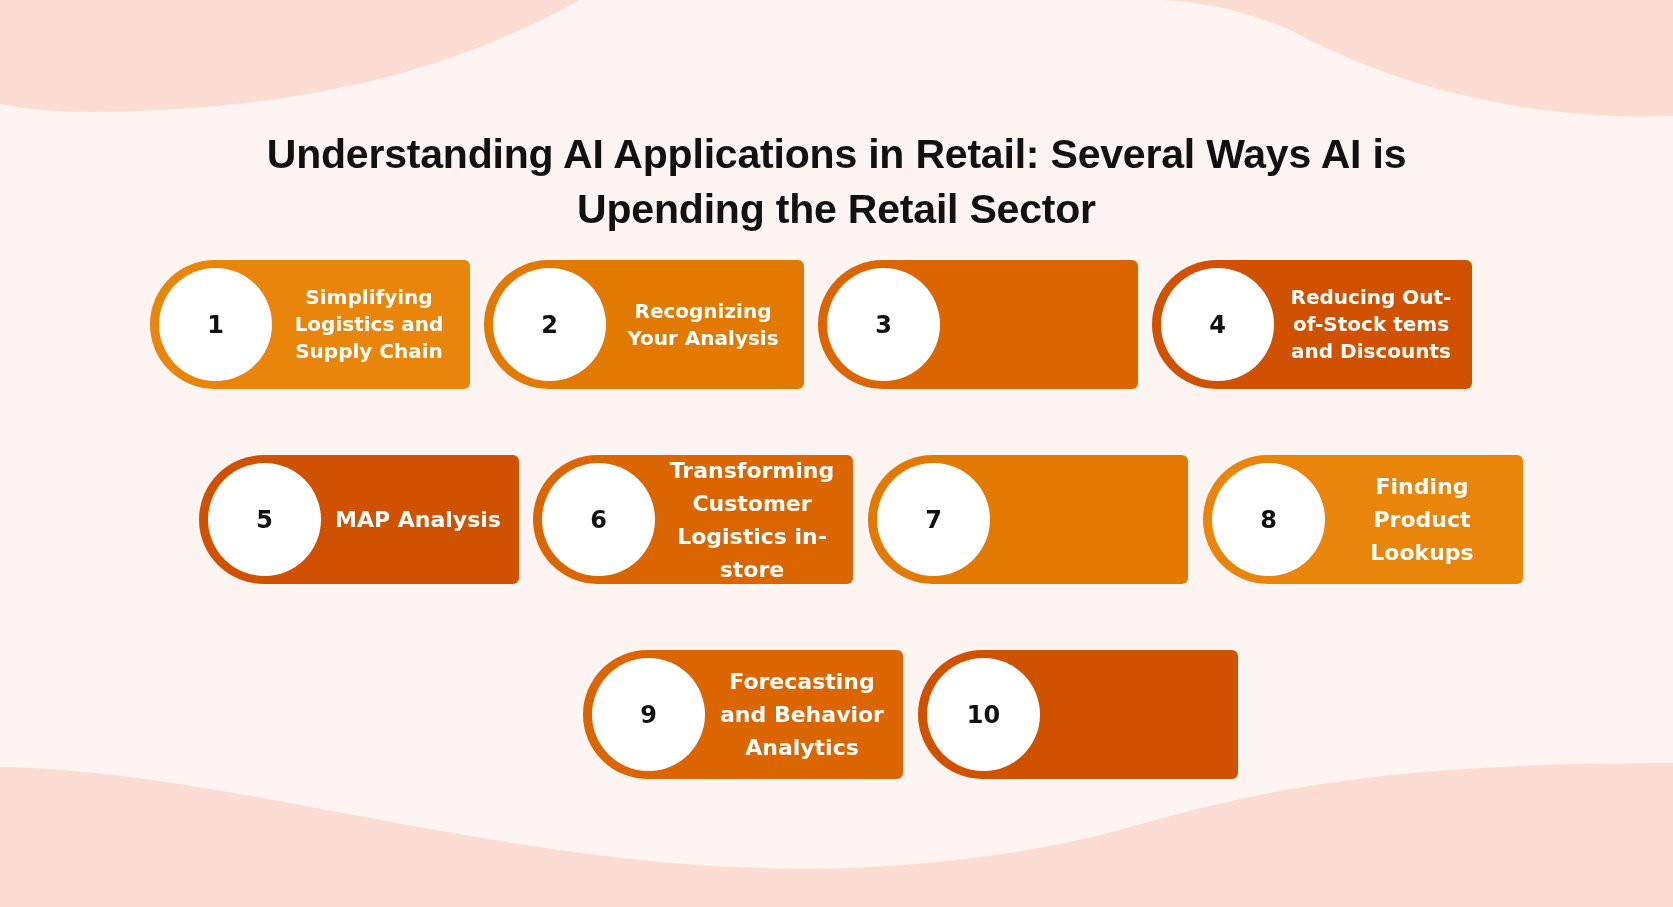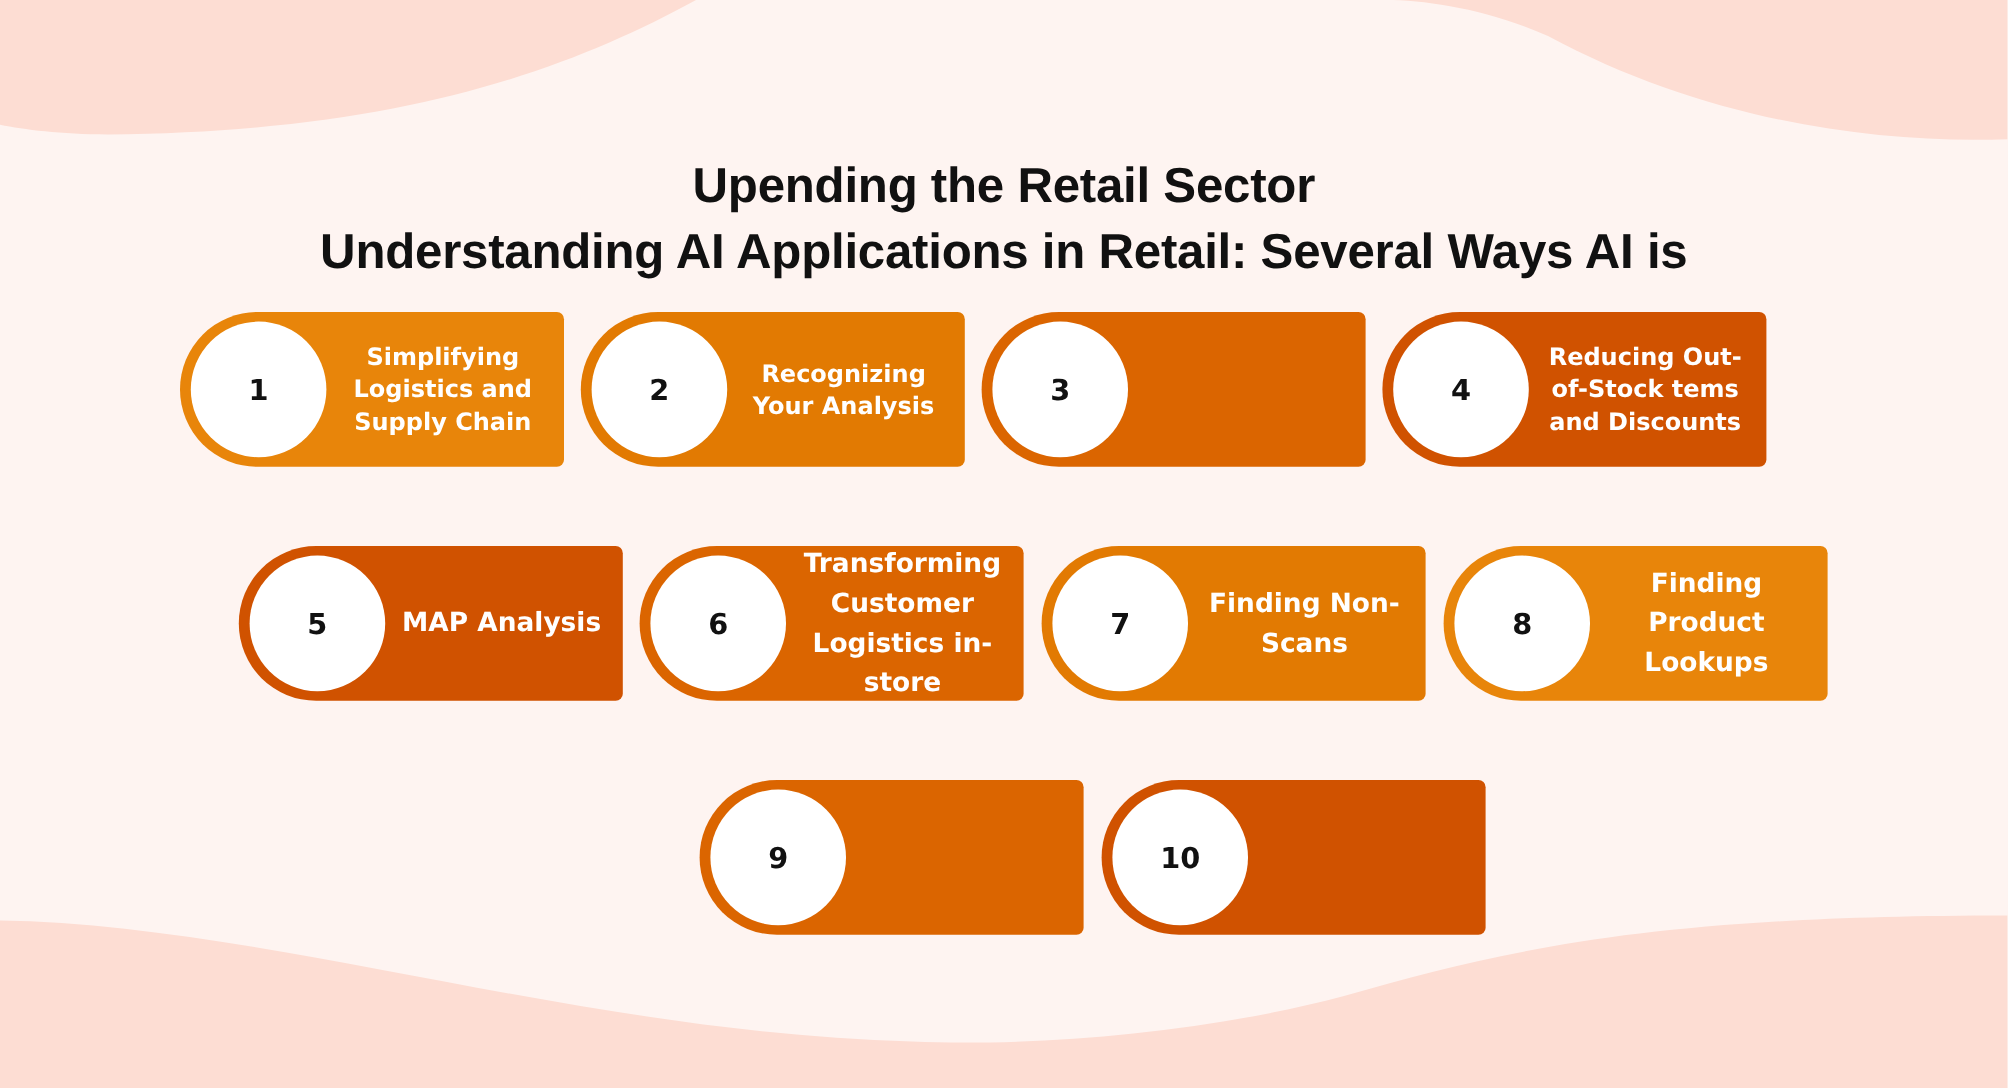--- a/index.html
+++ b/index.html
@@ -39,22 +39,22 @@
 </head>
 <body>
 
 <svg class="bg-waves" viewBox="0 0 1673 907" preserveAspectRatio="none">
   <path d="M0,0 L580,0 C470,60 330,110 90,112 C50,112 20,108 0,104 Z" fill="#FDDDD3"></path>
   <path d="M1155,0 L1673,0 L1673,116 C1560,120 1420,100 1290,30 C1240,8 1190,0 1155,0 Z" fill="#FDDDD3"></path>
   <path d="M0,767 C220,770 480,860 760,868 C860,872 1000,862 1120,830 C1260,790 1380,763 1673,763 L1673,907 L0,907 Z" fill="#FDDDD3"></path>
 </svg>
 
 <h1 class="title">
+  <span>Understanding AI Applications in Retail: Several Ways AI is</span>
   <span>Upending the Retail Sector</span>
-  <span>Understanding AI Applications in Retail: Several Ways AI is</span>
 </h1>
 
 <div class="card" style="left:150px; top:260px; background:#E8850A;">
   <div class="circle">1</div>
   <div class="label">Simplifying Logistics and Supply Chain</div>
 </div>
 <div class="card" style="left:484px; top:260px; background:#E27A02;">
   <div class="circle">2</div>
   <div class="label">Recognizing Your Analysis</div>
 </div>
@@ -69,25 +69,25 @@
 <div class="card" style="left:199px; top:455px; background:#D05200;">
   <div class="circle">5</div>
   <div class="label lg">MAP Analysis</div>
 </div>
 <div class="card" style="left:533px; top:455px; background:#DB6500;">
   <div class="circle">6</div>
   <div class="label lg">Transforming Customer Logistics in-store</div>
 </div>
 <div class="card" style="left:868px; top:455px; background:#E27A02;">
   <div class="circle">7</div>
-  <div class="label lg">Finding Non-Scans</div>
 </div>
 <div class="card" style="left:1203px; top:455px; background:#E8850A;">
   <div class="circle">8</div>
   <div class="label lg">Finding Product Lookups</div>
 </div>
 
 <div class="card" style="left:583px; top:650px; background:#DB6500;">
   <div class="circle">9</div>
+  <div class="label lg">Forecasting and Behavior Analytics</div>
 </div>
 <div class="card" style="left:918px; top:650px; background:#D05200;">
   <div class="circle">10</div>
 </div>
 
 </body></html>

